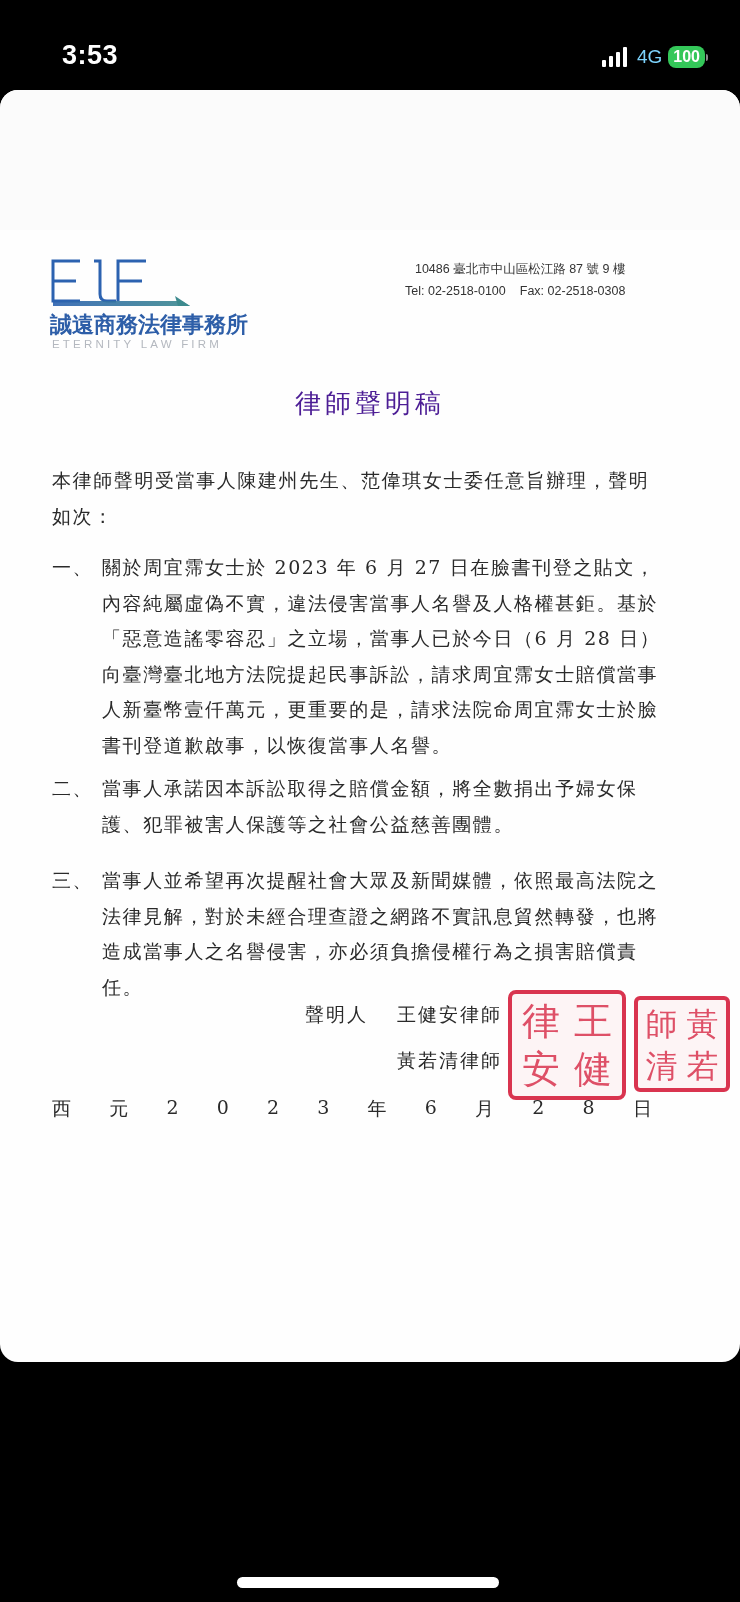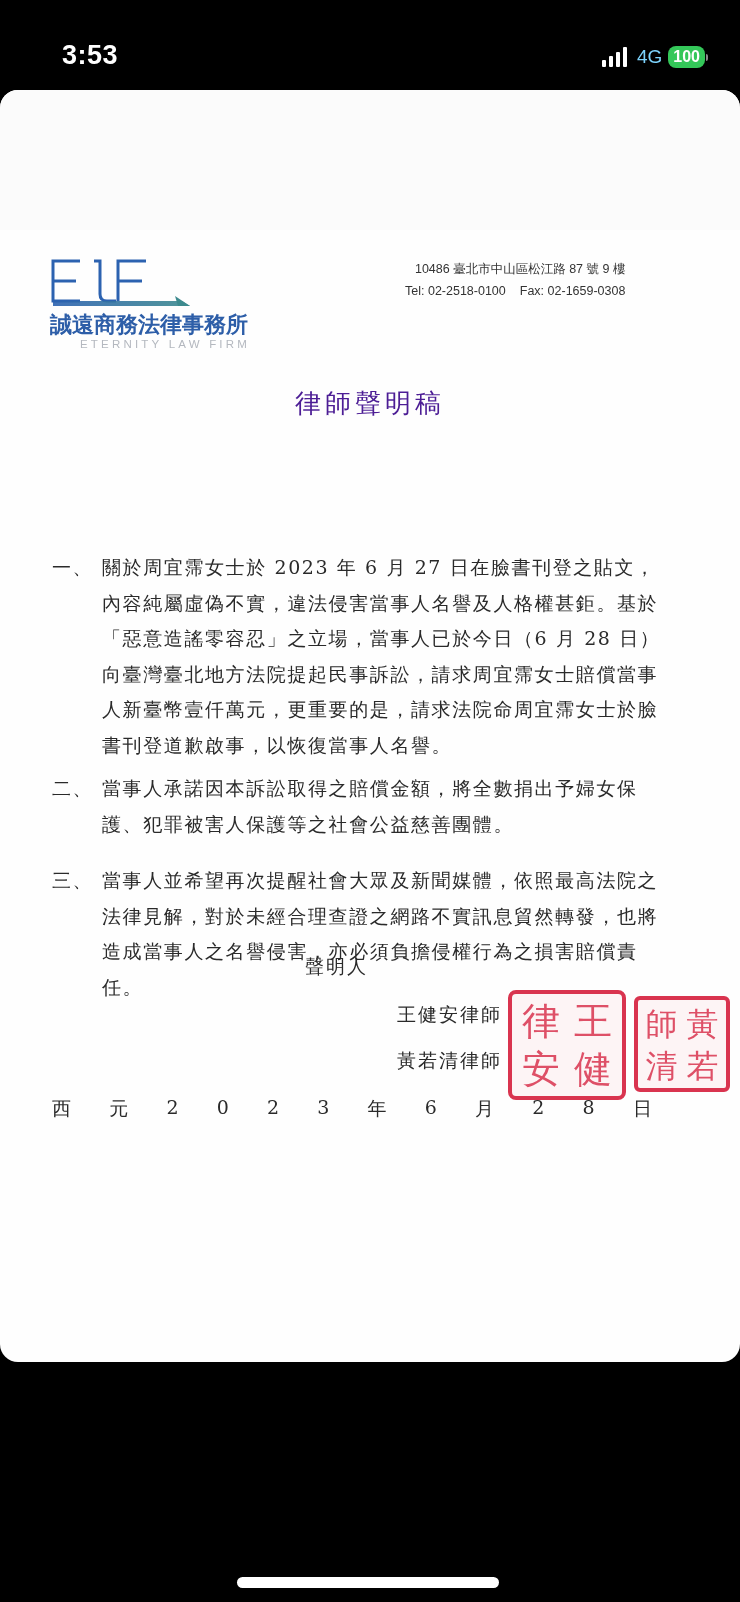--- a/index.html
+++ b/index.html
@@ -22,39 +22,39 @@
     .battery-tip { width: 2px; height: 7px; background: #8a8a8a; border-radius: 0 2px 2px 0; margin-left: 1px; }
 
     
     .doc-card { position: absolute; left: 0; top: 90px; width: 740px; height: 1272px; background: #fefefe; border-radius: 18px; overflow: hidden; }
     .doc-topband { position: absolute; left: 0; top: 0; width: 740px; height: 140px; background: #fbfbfb; }
 
     
     .logo { position: absolute; left: 50px; top: 168px; width: 220px; height: 100px; }
     .logo-mark { position: absolute; left: 0; top: 0; width: 150px; height: 48px; }
     .logo-cn { position: absolute; left: 0; top: 52px; font-family: "DejaVu Serif", serif; font-size: 22px; font-weight: 700; color: #2d5ea8; letter-spacing: 0px; white-space: nowrap; }
-    .logo-en { position: absolute; left: 2px; top: 80px; font-family: "Liberation Sans", sans-serif; font-size: 11.5px; color: #b4b8bf; letter-spacing: 3.2px; white-space: nowrap; margin-left: 28px; }
+    .logo-en { position: absolute; left: 2px; top: 80px; font-family: "Liberation Sans", sans-serif; font-size: 11.5px; color: #b4b8bf; letter-spacing: 3.2px; white-space: nowrap; }
 
     .address { position: absolute; left: 405px; top: 168px; font-family: "Liberation Sans", sans-serif; font-size: 12.5px; color: #333; line-height: 22px; }
     .address div { white-space: nowrap; text-align: right; }
     .address .fax { margin-left: 14px; }
 
     
     .doc-title { position: absolute; left: 0; top: 296px; width: 740px; text-align: center; font-family: "DejaVu Serif", serif; font-size: 26px; color: #4c1d95; letter-spacing: 4px; }
     .intro { position: absolute; left: 52px; top: 372px; width: 600px; font-family: "DejaVu Serif", serif; font-size: 19px; color: #2a2a2a; line-height: 36px; letter-spacing: 1.6px; }
 
     .clause { position: absolute; left: 52px; width: 610px; font-family: "DejaVu Serif", serif; font-size: 19px; color: #2a2a2a; line-height: 35.5px; letter-spacing: 1.6px; }
     .clause-num { position: absolute; left: 0; top: 0; width: 50px; }
     .clause-text { margin-left: 50px; width: 560px; }
     .clause-1 { top: 460px; }
     .clause-2 { top: 681px; }
     .clause-3 { top: 773px; }
 
     .signer { position: absolute; font-family: "DejaVu Serif", serif; font-size: 19px; color: #2a2a2a; letter-spacing: 2px; white-space: nowrap; }
-    .signer-label { left: 305px; top: 864px; text-align: right; }
+    .signer-label { left: 305px; top: 912px; text-align: right; }
     .signer-1 { left: 397px; top: 912px; }
     .signer-2 { left: 397px; top: 958px; }
 
     .date-row { position: absolute; left: 52px; top: 1006px; width: 600px; display: flex; justify-content: space-between; font-family: "DejaVu Serif", serif; font-size: 19px; color: #2a2a2a; }
 
     
     .seal { position: absolute; border: 4px solid #d9344f; border-radius: 8px; background: rgba(230, 80, 110, 0.06); }
     .seal-1 { left: 508px; top: 900px; width: 118px; height: 110px; }
     .seal-2 { left: 634px; top: 906px; width: 96px; height: 96px; border-radius: 6px; }
     .seal-inner { position: absolute; inset: 4px; display: grid; gap: 2px; font-family: "DejaVu Serif", serif; color: #d9344f; opacity: 0.85; }
@@ -105,26 +105,27 @@
       <path d="M3 43 L132 43 L140 48 L3 48 Z" fill="url(#lg)" opacity="0.9"></path>
       <path d="M125 38 L140 48 L128 48 Z" fill="#3d8a8e"></path>
     </svg>
     <div class="logo-cn">誠遠商務法律事務所</div>
     <div class="logo-en">ETERNITY LAW FIRM</div>
   </div>
 
   <div class="address">
     <div>10486 臺北市中山區松江路 87 號 9 樓</div>
     <div>
-      <span>Tel: 02-2518-0100</span><span class="fax">Fax: 02-1659-0308</span>
+      <span>Tel: 02-2518-0100</span><span class="fax">Fax: 02-2518-0308</span>
     </div>
   </div>
 
   <div class="doc-title">律師聲明稿</div>
 
+  <div class="intro">本律師聲明受當事人陳建州先生、范偉琪女士委任意旨辦理，聲明如次：</div>
 
   <div class="clause clause-1">
     <div class="clause-num">一、</div>
     <div class="clause-text">關於周宜霈女士於 2023 年 6 月 27 日在臉書刊登之貼文，內容純屬虛偽不實，違法侵害當事人名譽及人格權甚鉅。基於「惡意造謠零容忍」之立場，當事人已於今日（6 月 28 日）向臺灣臺北地方法院提起民事訴訟，請求周宜霈女士賠償當事人新臺幣壹仟萬元，更重要的是，請求法院命周宜霈女士於臉書刊登道歉啟事，以恢復當事人名譽。</div>
   </div>
 
   <div class="clause clause-2">
     <div class="clause-num">二、</div>
     <div class="clause-text">當事人承諾因本訴訟取得之賠償金額，將全數捐出予婦女保護、犯罪被害人保護等之社會公益慈善團體。</div>
   </div>

